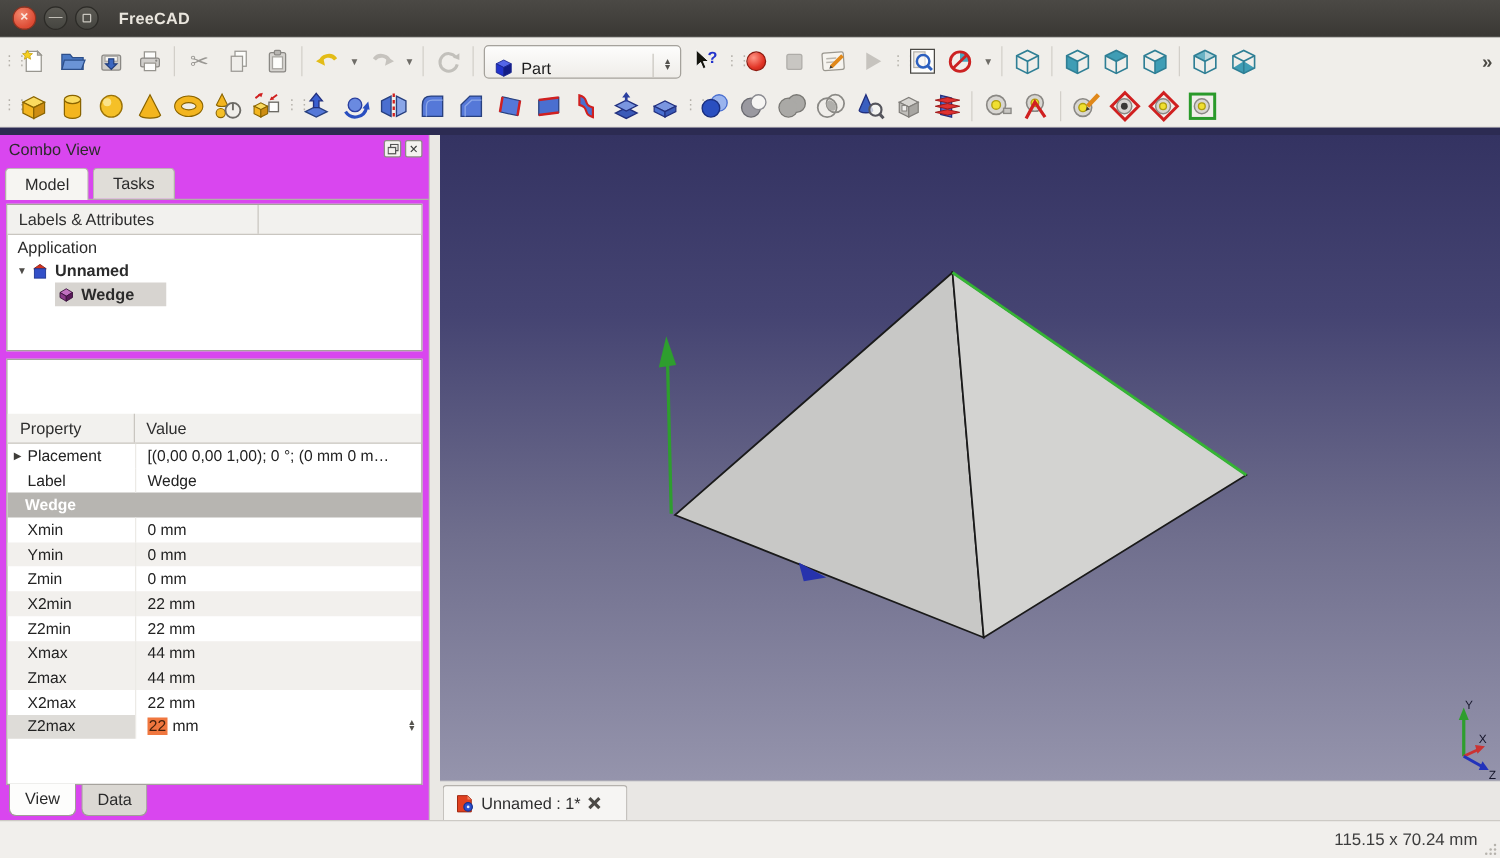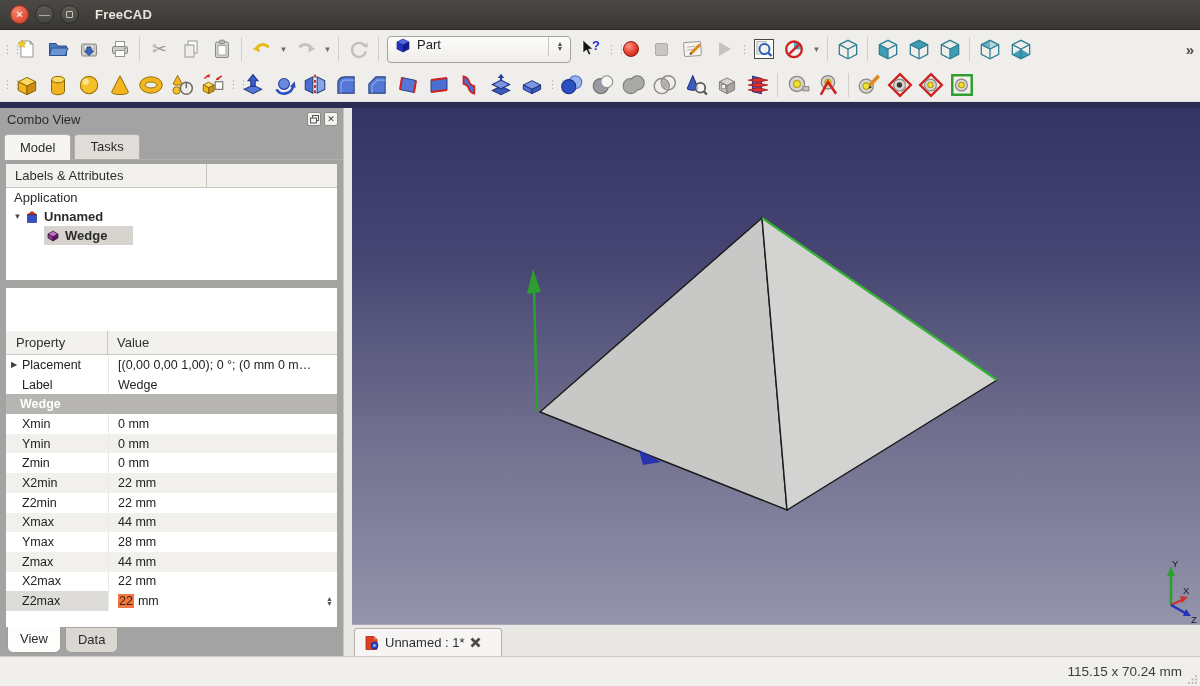--- a/index.html
+++ b/index.html
@@ -23,35 +23,35 @@
   .wtitle { color:#e9e5dd; font-weight:bold; margin-left:16px; letter-spacing:.2px; }
   
   .tbar { position:absolute; left:0; right:0; display:flex; align-items:center; background:#f0eeea; padding-left:2px; }
   .tbar.row1 { top:30px; height:38px; }
   .tbar.row2 { top:68px; height:34px; border-bottom:1px solid #e2dfda;}
   .tbtn { height:30px; min-width:31px; display:flex; align-items:center; justify-content:center; border-radius:3px; }
   .sep { width:1px; height:24px; background:#d2cfc9; margin:0 4px; flex:0 0 auto;}
   .handle { color:#b4b1aa; font-size:11px; line-height:9px; width:9px; text-align:center; letter-spacing:-1px; flex:0 0 auto;}
   .ddarrow { width:13px; height:30px; display:flex; align-items:center; justify-content:center; color:#6e6c67; font-size:8px; }
   .glyph { font-size:18px; color:#9a9894; }
-  .wbcombo { height:27px; display:flex; align-items:flex-start; gap:6px;
+  .wbcombo { height:27px; display:flex; align-items:flex-end; gap:6px;
     border:1px solid #a5a29c; border-radius:4px; background:linear-gradient(#fdfdfc,#efede9);
-    padding:0 4px 0 7px; margin:0 4px; width:184px; }
+    padding:0 4px 0 7px; margin:0 4px; width:158px; }
   .wbcombo .wbtext { flex:1; font-size:13px; color:#1d1d1d; }
   .spinner { display:flex; flex-direction:column; align-items:center; justify-content:center;
     border-left:1px solid #c9c6c0; padding-left:5px; height:19px; color:#55534f; font-size:7px; line-height:5px; width:18px;}
   .rec { width:16px; height:16px; border-radius:50%; background: radial-gradient(circle at 35% 30%, #ff9585, #e23527 60%, #b32013); border:1px solid #8e1a10;}
   .stopsq { width:13px; height:13px; background:#c8c6c2; border:1px solid #aeaca8; border-radius:2px;}
   .playtri { width:0; height:0; border-left:12px solid #c6c3be; border-top:7px solid transparent; border-bottom:7px solid transparent; margin-left:3px;}
   .overflow { margin-left:auto; margin-right:6px; font-weight:bold; color:#4c4a45; font-size:15px;}
   .darkline { position:absolute; top:102px; left:0; right:0; height:6px; background:#2c2b52; }
   
   .main { position:absolute; top:108px; left:0; right:0; bottom:30px; }
   
-  .combo { position:absolute; left:0; top:0; width:344px; height:100%; background:#a3a3a3; border-right:1px solid #c7c4bf;}
+  .combo { position:absolute; left:0; top:0; width:344px; height:100%; background:#d946ef; border-right:1px solid #c7c4bf;}
   .cv-title { height:23px; padding:4px 7px 0; font-size:13px; color:#2b2b2b; position:relative;}
   .cv-btns { position:absolute; right:5px; top:4px; display:flex; gap:3px;}
   .cv-btn { width:14px; height:14px; border:1px solid #8d8b85; background:#f4f2ef; display:flex; align-items:center; justify-content:center; font-size:9px; color:#3c3c3c; border-radius:2px;}
   .ctabs { position:absolute; top:25px; left:4px; right:0; height:27px; display:flex; align-items:flex-end; border-bottom:1px solid #b2afa9; }
   .ctab { padding:4px 15px 5px; background:#e0ddd8; border:1px solid #b2afa9; border-bottom:none; border-radius:4px 4px 0 0; margin-right:3px; color:#2b2b2b;}
   .ctab.active { background:#f6f5f2; position:relative; top:1px; padding-top:5px; }
   .treebox { position:absolute; top:55px; left:5px; right:5px; height:118px; background:#fff; border:1px solid #a6a39d; }
   .theader { height:24px; background:#f2f1ee; border-bottom:1px solid #c9c6c0; padding:4px 9px 0; color:#2f2f2f; position:relative;}
   .theader::after { content:""; position:absolute; left:200px; top:0; bottom:0; border-left:1px solid #c9c6c0; }
   .titem { height:19px; display:flex; align-items:center; font-size:13px; }
@@ -719,25 +719,20 @@
       <div class="prow">
         <span class="exp"></span>
           <span class="pname">Z2min</span>
         <span class="pval">22 mm</span>
         </div>
       <div class="prow alt">
         <span class="exp"></span>
           <span class="pname">Xmax</span>
         <span class="pval">44 mm</span>
         </div>
-      <div class="prow">
-        <span class="exp"></span>
-          <span class="pname">Ymax</span>
-        <span class="pval">28 mm</span>
-        </div>
       <div class="prow alt">
         <span class="exp"></span>
           <span class="pname">Zmax</span>
         <span class="pval">44 mm</span>
         </div>
       <div class="prow">
         <span class="exp"></span>
           <span class="pname">X2max</span>
         <span class="pval">22 mm</span>
         </div>

